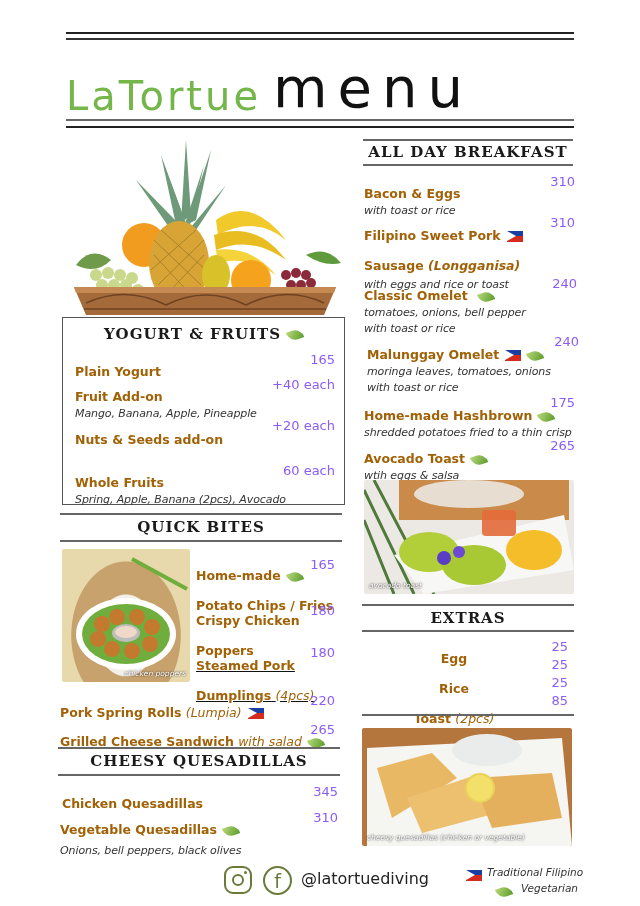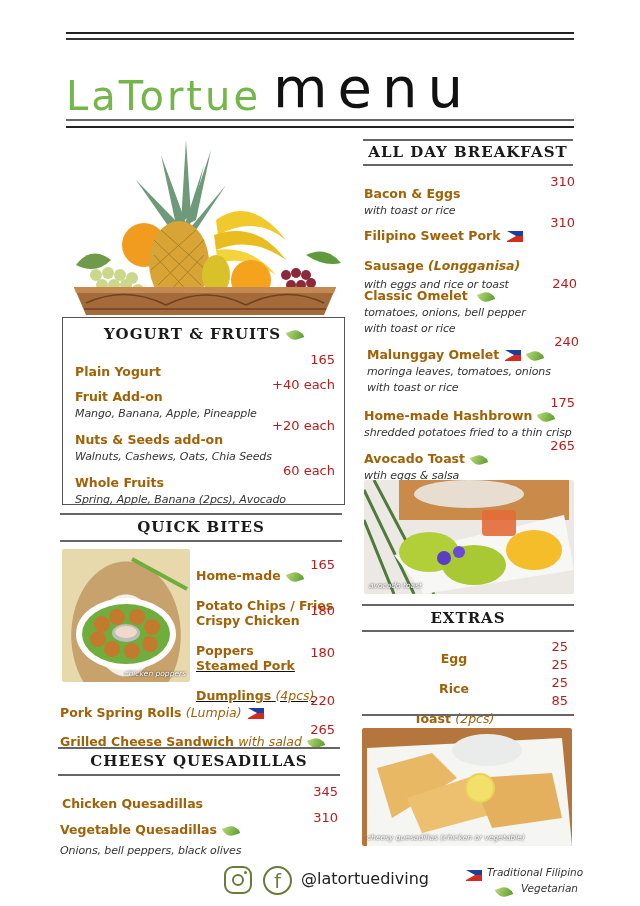--- a/index.html
+++ b/index.html
@@ -15,21 +15,21 @@
   
   .title { position: absolute; left: 66px; top: 46px; height: 70px; display: flex; align-items: flex-end; white-space: nowrap; }
   .title .brand { font-family: "DejaVu Sans", sans-serif; font-size: 40px; color: #74b64a; letter-spacing: 3px; line-height: 1; font-weight: normal; }
   .title .menu { font-family: "DejaVu Sans", sans-serif; font-size: 56px; color: #111; letter-spacing: 10px; line-height: 1; margin-left: 12px; font-weight: normal; }
 
   .section-title { position: absolute; font-family: "DejaVu Serif", serif; font-weight: bold; font-size: 15px; letter-spacing: 1px; text-align: center; color: #1a1a1a; }
 
   .item-name { font-family: "DejaVu Sans", sans-serif; font-weight: bold; font-size: 12.5px; color: #a16207; line-height: 18px; margin-top: 12px; }
   .item-name i { font-weight: normal; font-style: italic; }
   .item-desc { font-family: "DejaVu Sans", sans-serif; font-style: italic; font-size: 11px; color: #333; line-height: 16px; letter-spacing: -0.1px; }
-  .price { position: absolute; font-family: "DejaVu Sans", sans-serif; font-size: 13px; color: #b91c1c; text-align: right; line-height: 18px; }
+  .price { position: absolute; font-family: "DejaVu Sans", sans-serif; font-size: 13px; color: #8b5cf6; text-align: right; line-height: 18px; }
 
   .leaf { display: inline-block; width: 16px; height: 10px; background: linear-gradient(135deg, #b8d97a, #5c9b2c); border-radius: 0 10px 0 10px; transform: rotate(-20deg); vertical-align: middle; margin-left: 6px; }
   .flag { display: inline-block; width: 16px; height: 11px; vertical-align: middle; margin-left: 6px; position: relative; background: linear-gradient(to bottom, #1b3fa0 50%, #d52b1e 50%); }
   .flag::before { content: ""; position: absolute; left: 0; top: 0; width: 0; height: 0; border-top: 5.5px solid transparent; border-bottom: 5.5px solid transparent; border-left: 9px solid #fff; }
 
   
   .yogurt-box { position: absolute; left: 62px; top: 317px; width: 283px; height: 188px; border: 1.5px solid #555; }
 
   
   .photo { position: absolute; overflow: hidden; border-radius: 2px; }
@@ -134,21 +134,20 @@
 <div class="price" style="left:255px; top:351px; width:80px;">165</div>
 
 <div class="abs" style="left:75px; top:376px; width:260px;">
   <div class="item-name">Fruit Add-on</div>
   <div class="item-desc">Mango, Banana, Apple, Pineapple</div>
 </div>
 <div class="price" style="left:245px; top:376px; width:90px;">+40 each</div>
 
 <div class="abs" style="left:75px; top:419px; width:260px;">
   <div class="item-name">Nuts &amp; Seeds add-on</div>
-  <div class="item-desc">Walnuts, Cashews, Oats, Chia Seeds</div>
 </div>
 <div class="price" style="left:245px; top:417px; width:90px;">+20 each</div>
 
 <div class="abs" style="left:75px; top:462px; width:265px;">
   <div class="item-name">Whole Fruits</div>
   <div class="item-desc">Spring, Apple, Banana (2pcs), Avocado</div>
 </div>
 <div class="price" style="left:245px; top:462px; width:90px;">60 each</div>
 
 <div class="hr grey" style="left:60px; top:513px; width:282px;"></div>

